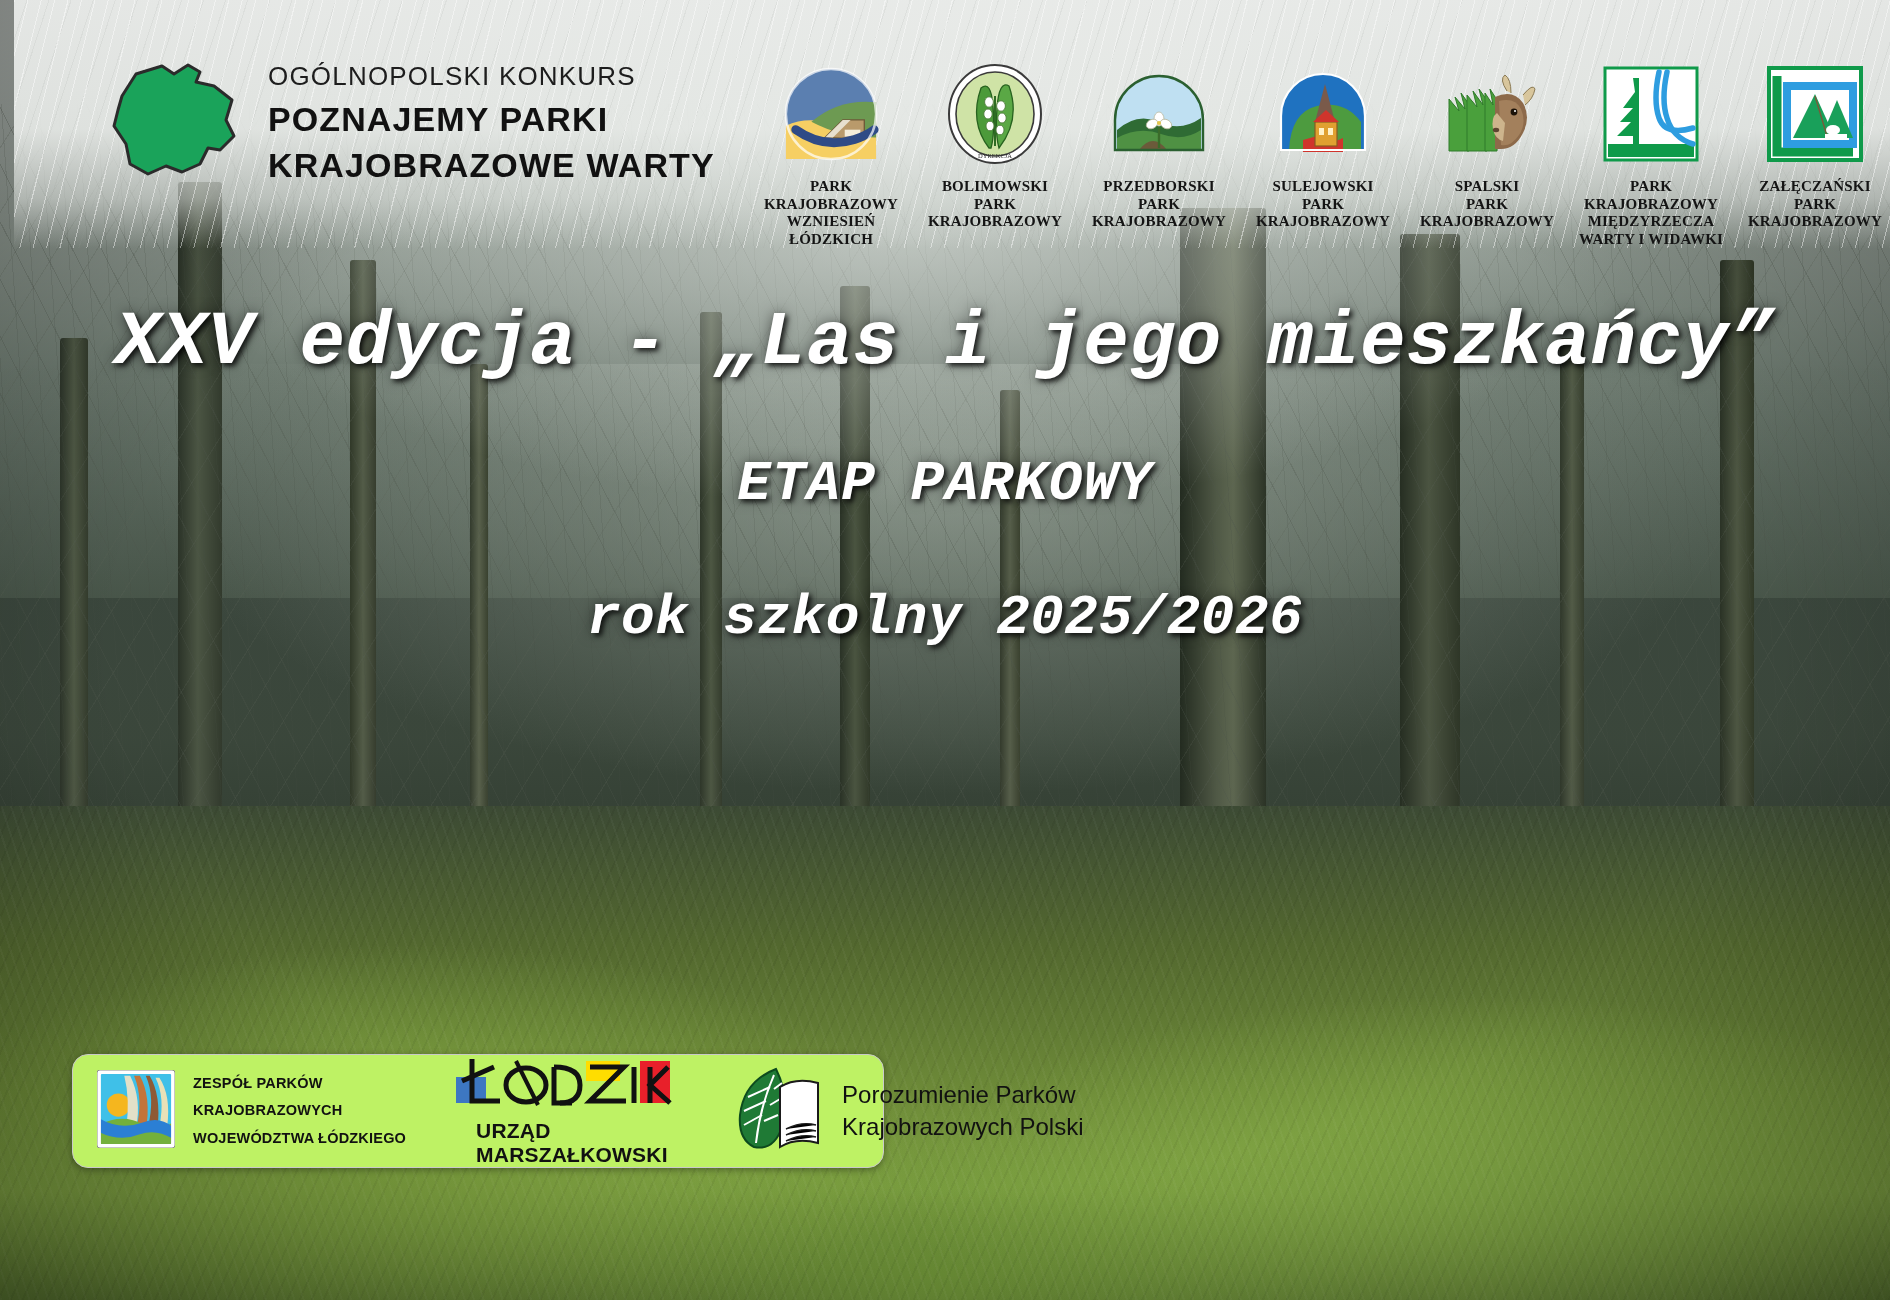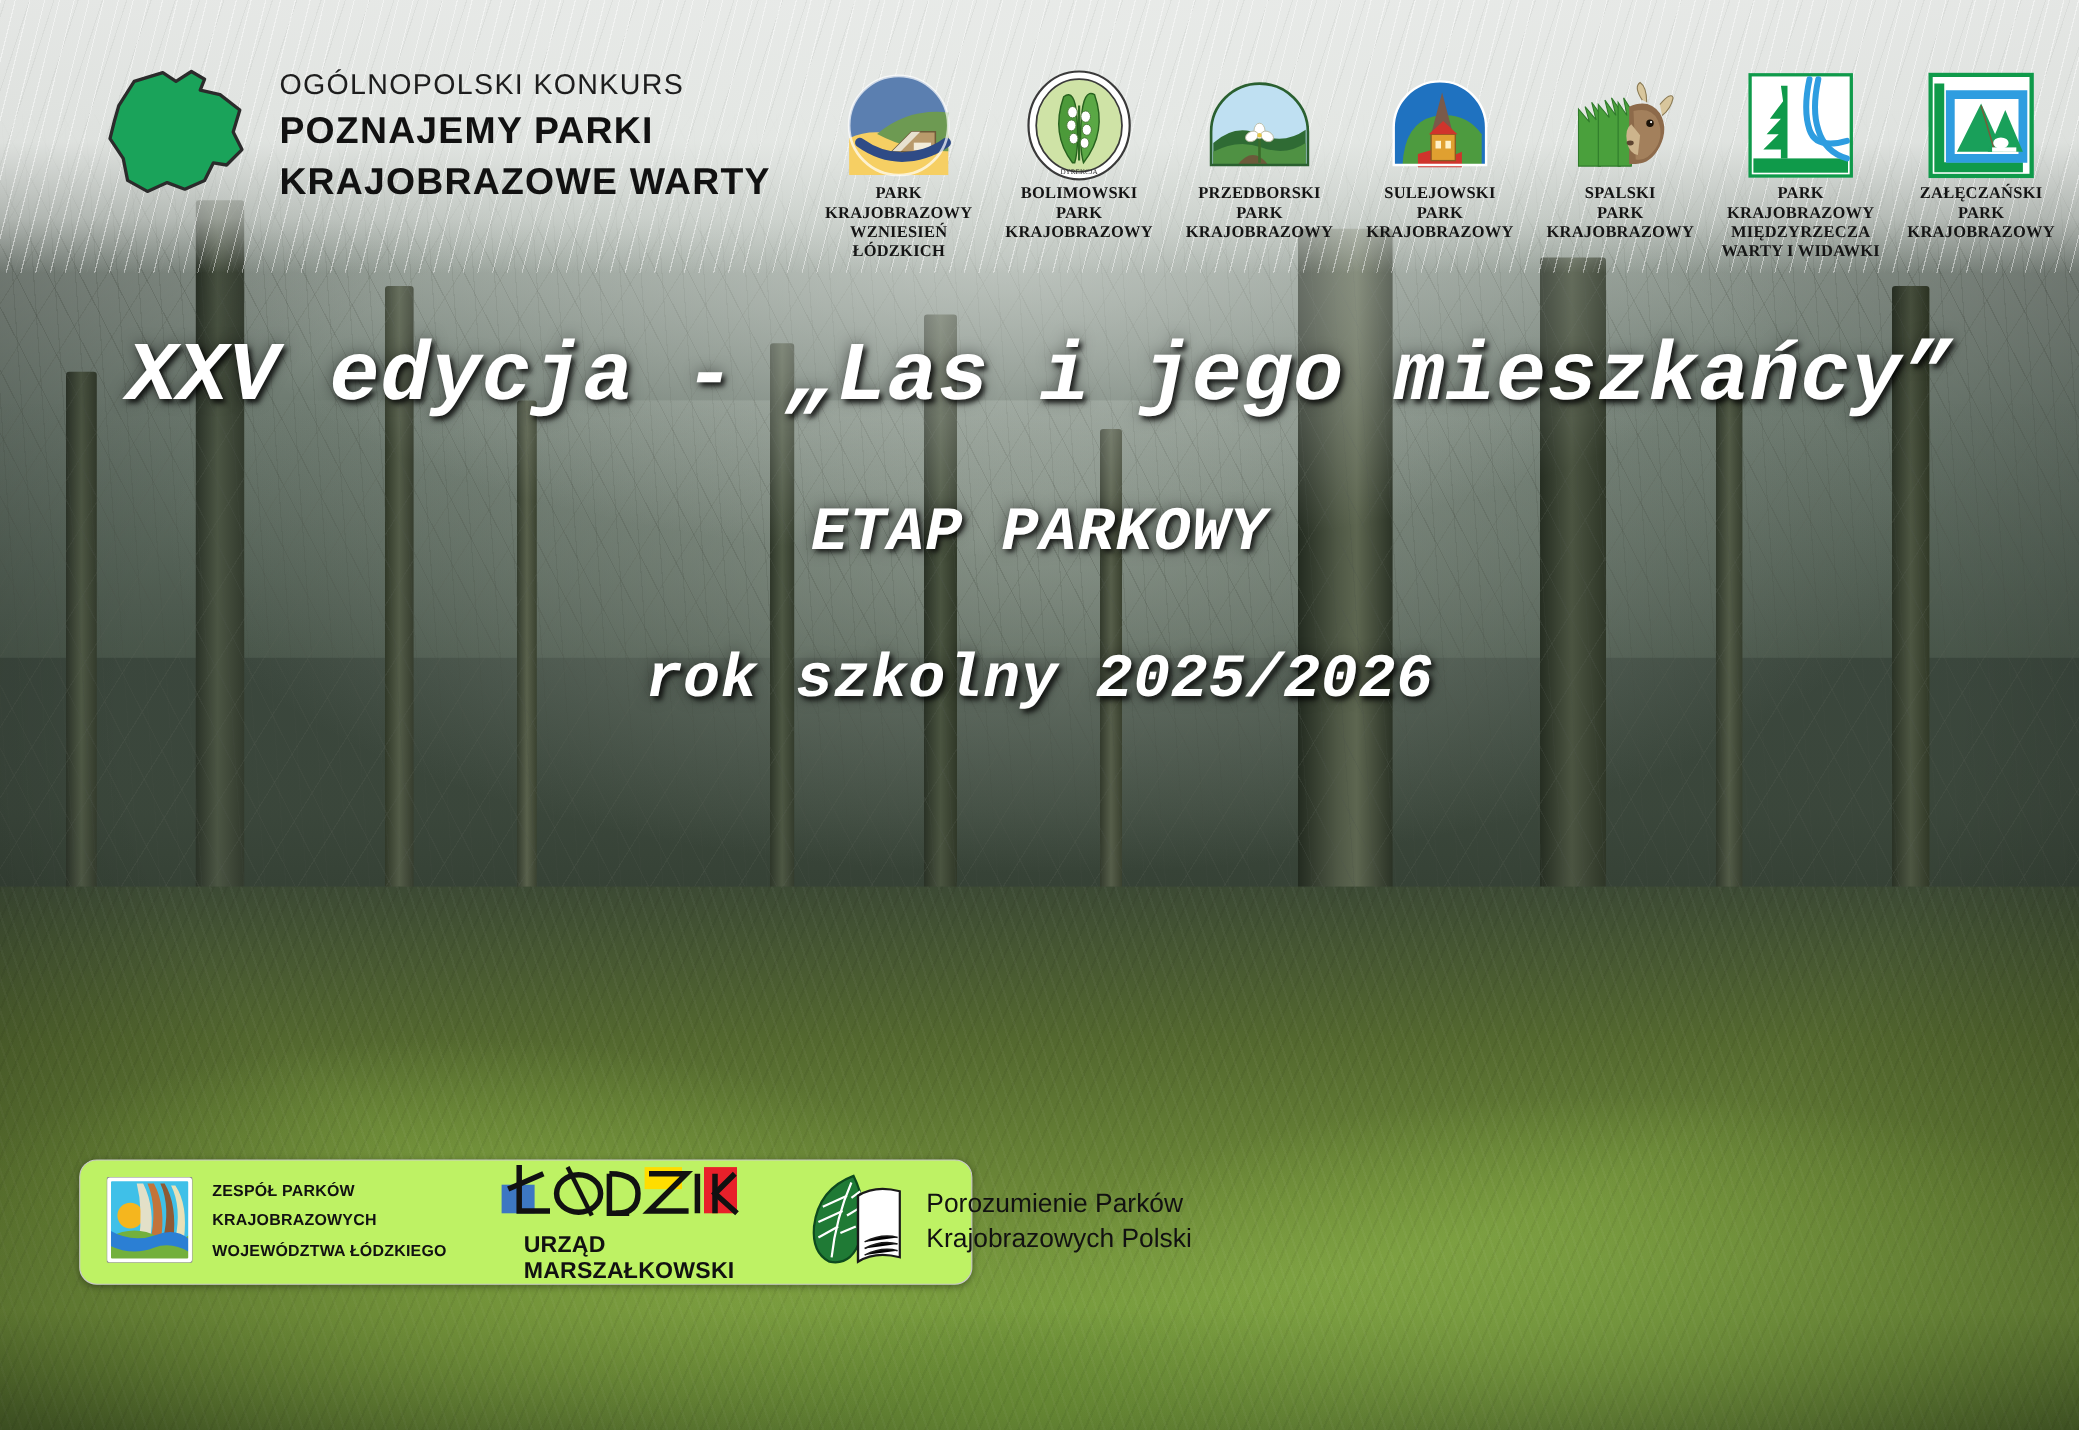--- a/index.html
+++ b/index.html
@@ -56,42 +56,42 @@
       repeating-linear-gradient(86deg, rgba(70,78,68,.18) 0 1px, rgba(0,0,0,0) 1px 19px);
     opacity:.9;pointer-events:none;
   }
   .vignette{
     position:absolute;inset:0;pointer-events:none;
     background:radial-gradient(ellipse 80% 75% at 50% 50%, rgba(0,0,0,0) 55%, rgba(0,0,0,.45) 100%);
   }
 
   
   .header{
-    position:absolute;left:0;right:0;top:0;height:248px;
+    position:absolute;left:14px;right:0;top:0;height:248px;
     background:linear-gradient(180deg, rgba(236,238,236,.93) 0%, rgba(232,235,232,.90) 52%, rgba(225,229,225,.55) 80%, rgba(220,225,220,0) 100%);
     display:flex;align-items:flex-start;
   }
   .header::before{
     content:"";position:absolute;inset:0;
     background:
       repeating-linear-gradient(104deg, rgba(255,255,255,.45) 0 1px, rgba(0,0,0,0) 1px 13px),
       repeating-linear-gradient(-72deg, rgba(150,155,150,.12) 0 1px, rgba(0,0,0,0) 1px 21px);
     pointer-events:none;
   }
 
   .brand{position:absolute;left:82px;top:52px;display:flex;align-items:center;gap:26px;}
   .brand-text{line-height:1.0;}
   .brand-l1{font-size:26px;letter-spacing:1.2px;color:#1d1d1d;margin-bottom:13px;}
   .brand-l2,.brand-l3{font-size:34px;font-weight:700;letter-spacing:1.1px;color:#111;}
   .brand-l2{margin-bottom:12px;}
 
   .parks{position:absolute;left:735px;top:60px;display:flex;gap:0;}
   .park{width:164px;display:flex;flex-direction:column;align-items:center;}
   .park .mark{height:108px;display:flex;align-items:center;justify-content:center;}
-  .park .cap{margin-top:0;text-align:center;font-family:"Liberation Serif",serif;
+  .park .cap{margin-top:10px;text-align:center;font-family:"Liberation Serif",serif;
     font-size:15px;font-weight:700;line-height:1.18;color:#141414;letter-spacing:.2px;}
 
   
   .titles{position:absolute;left:0;right:0;top:300px;text-align:center;color:#fff;
     font-family:Liberation Mono, monospace;}
   .t1{font-size:76px;font-weight:700;font-style:italic;letter-spacing:.5px;
       text-shadow:3px 3px 5px rgba(0,0,0,.75), 0 0 14px rgba(0,0,0,.5);}
   .t2{margin-top:66px;font-size:56px;font-weight:700;font-style:italic;letter-spacing:1px;
       text-shadow:3px 3px 5px rgba(0,0,0,.75), 0 0 14px rgba(0,0,0,.5);}
   .t3{margin-top:70px;font-size:56px;font-weight:700;font-style:italic;letter-spacing:.5px;

